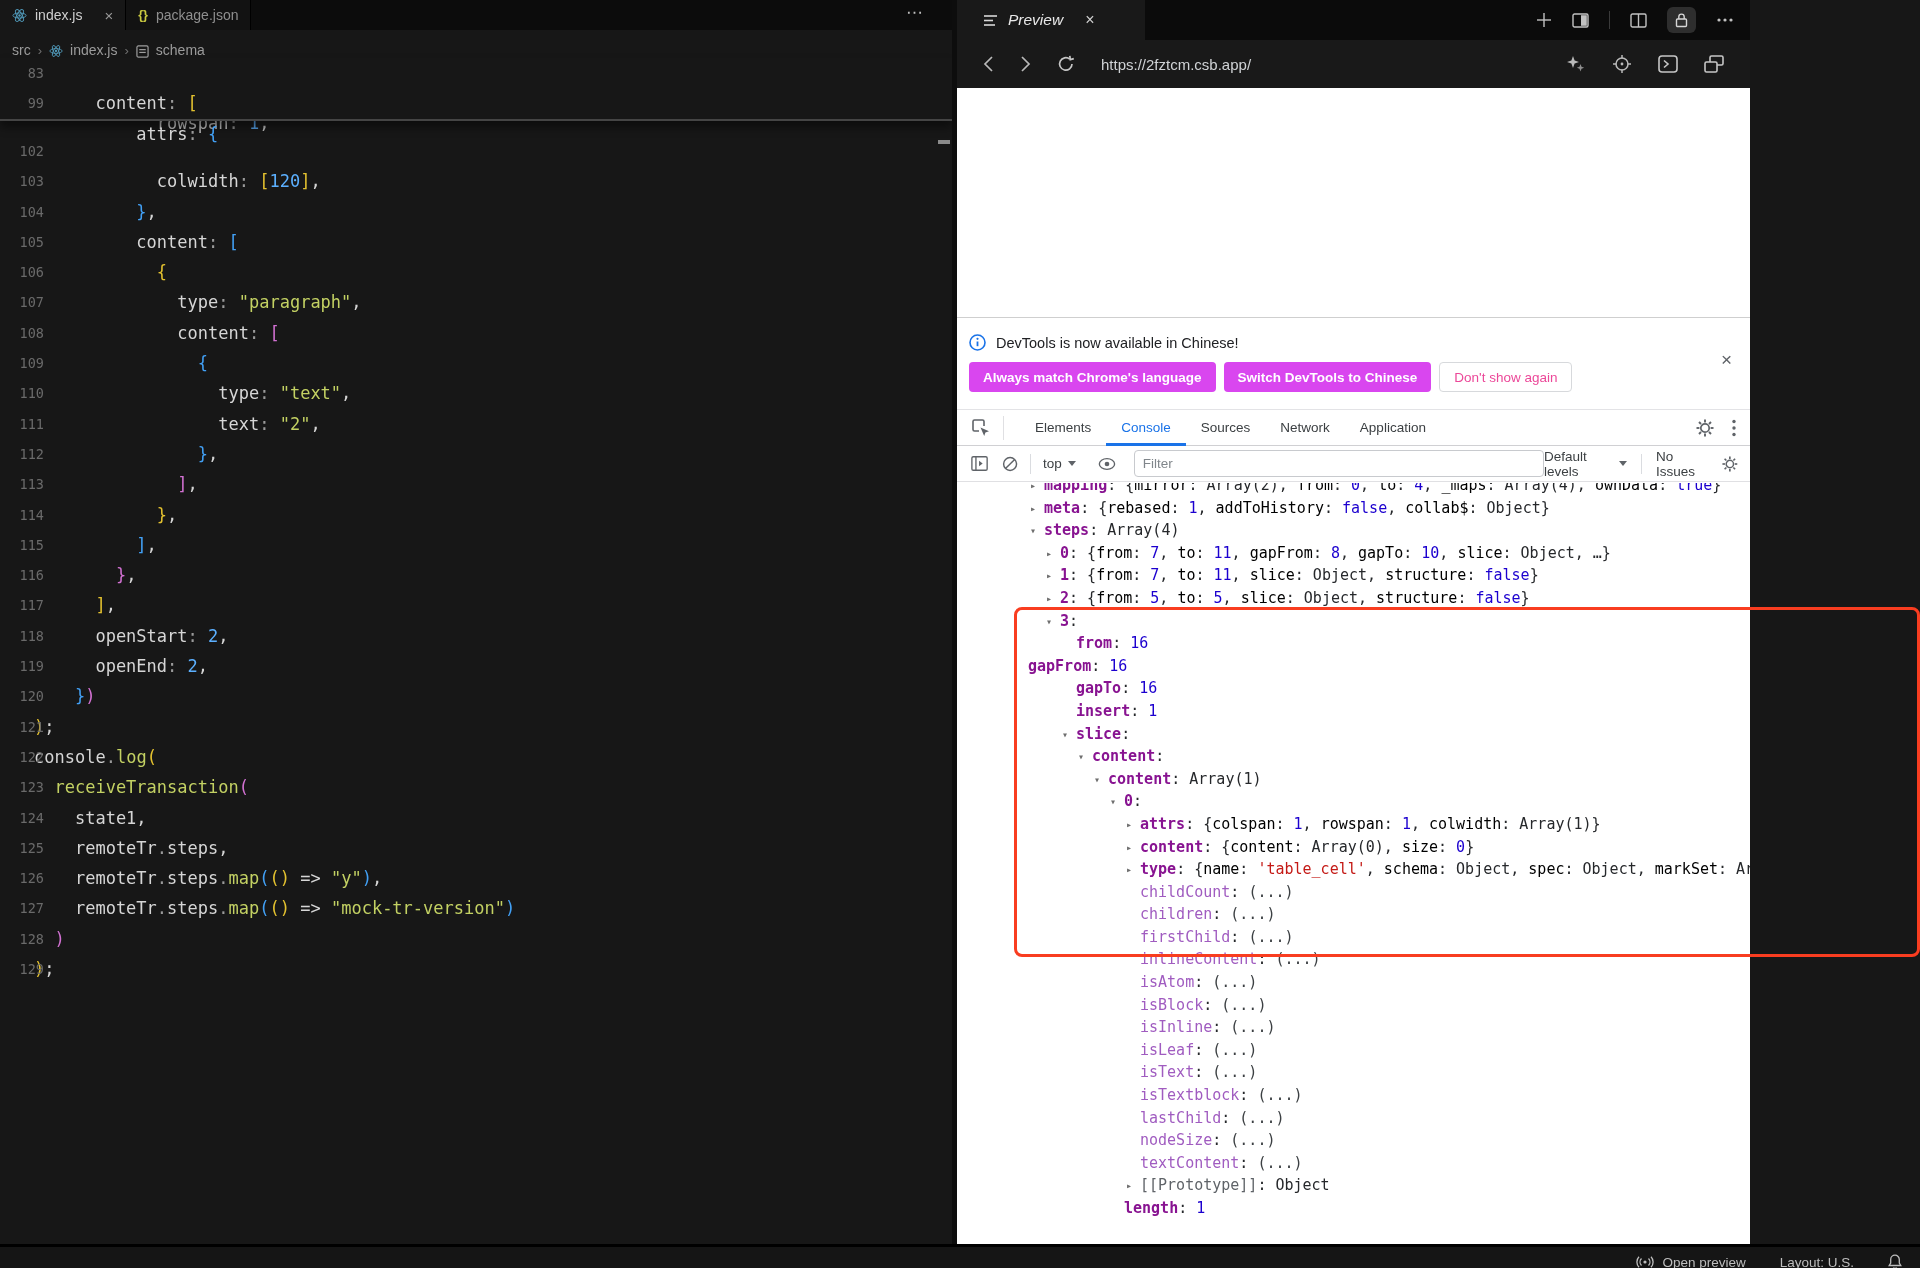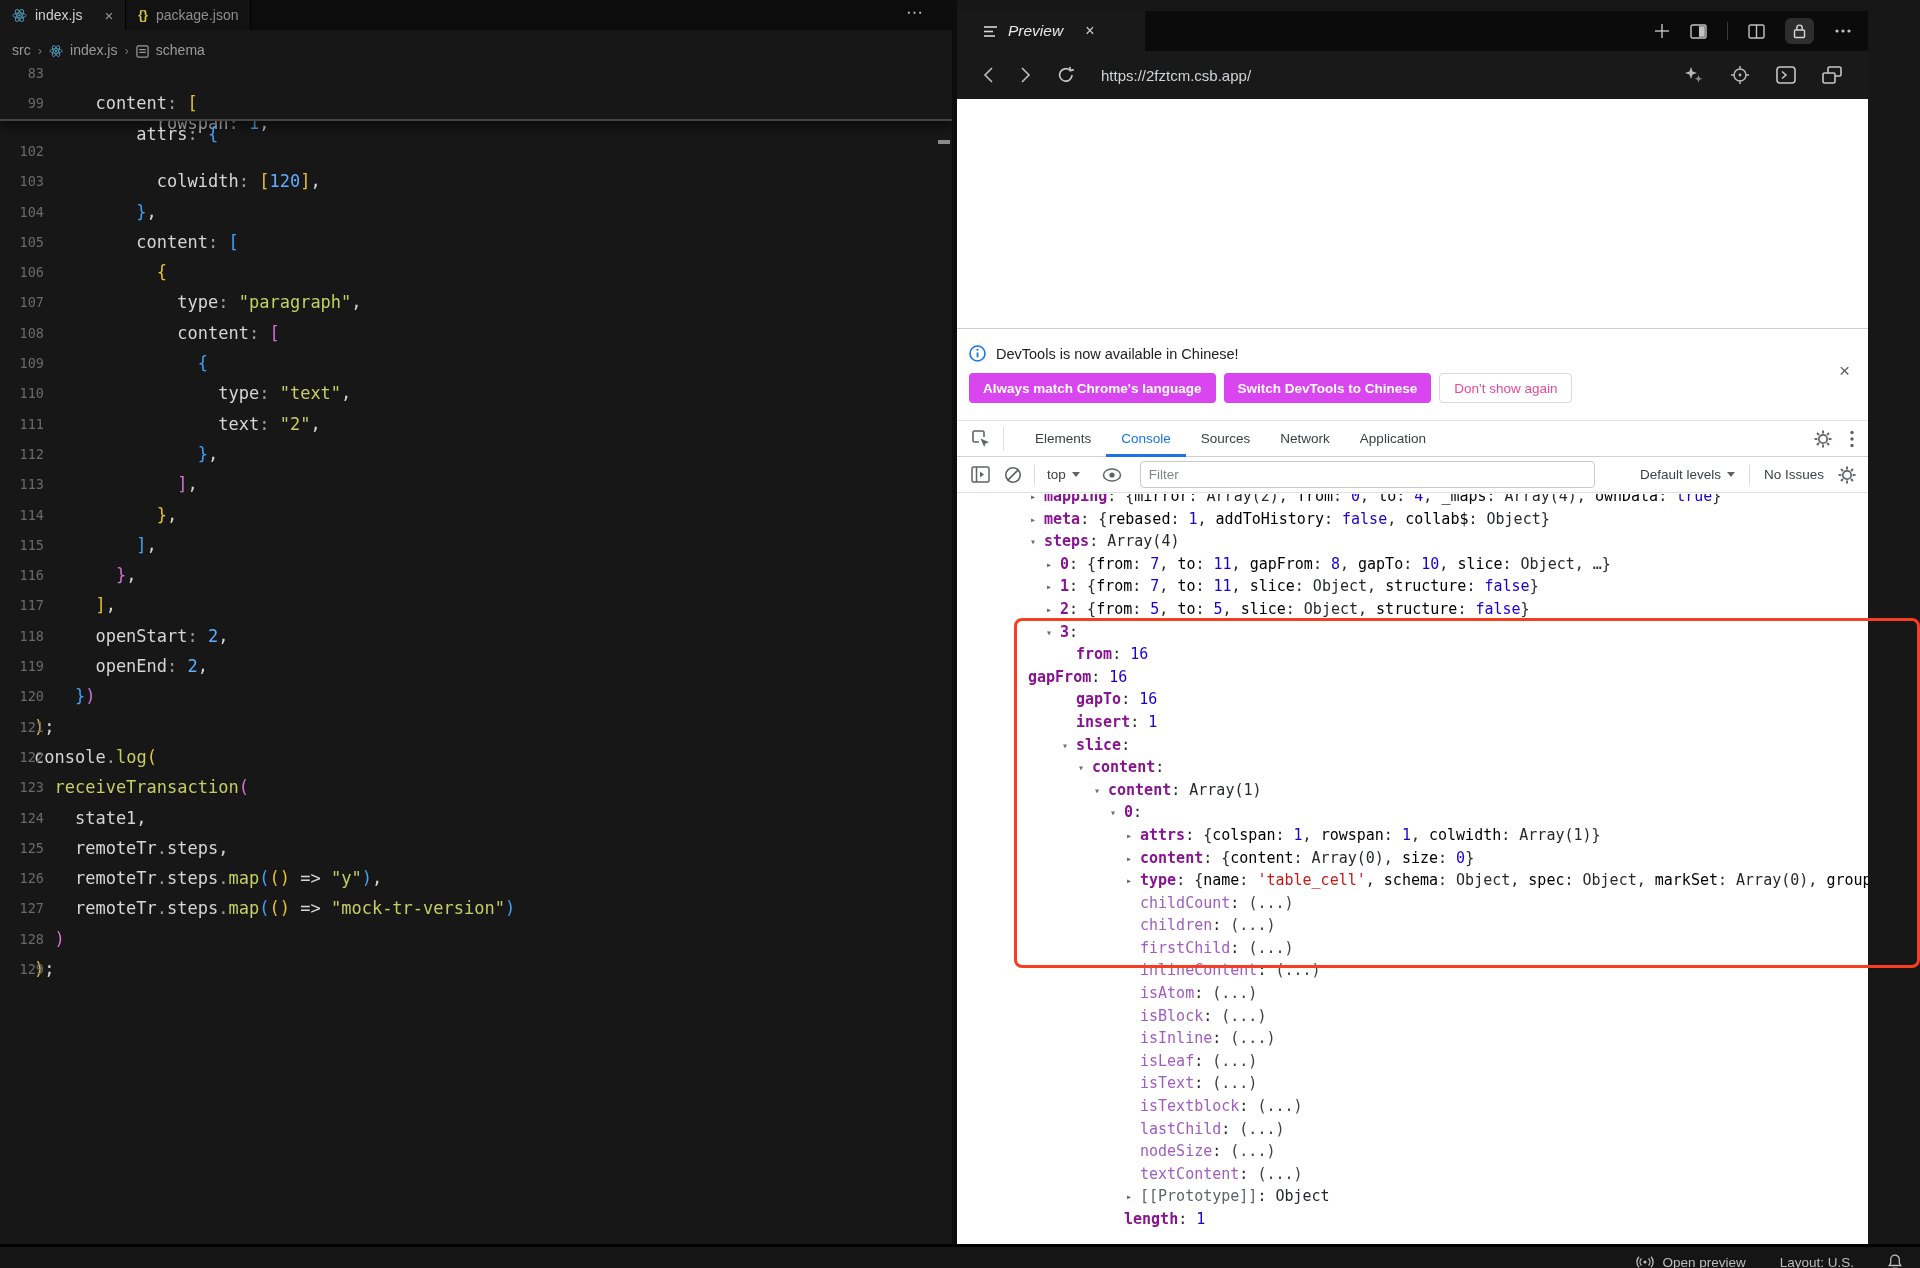--- a/index.html
+++ b/index.html
@@ -26,21 +26,21 @@
   .partial{position:absolute;left:0;top:62.6px;width:100%;height:16px;overflow:hidden;z-index:1;opacity:.85;}
   .partial .code-row{margin-top:-13px;}
   #code-lines{position:absolute;left:0;top:78px;width:100%;}
   .tk-w{color:#d6d6d6}.tk-p{color:#9a9a9a}.tk-y{color:#e3c12f}.tk-b{color:#42a0f5}.tk-m{color:#d271d2}.tk-n{color:#5cb0ff}.tk-s{color:#c3d163}
 
   
   .pane-divider{position:absolute;left:952px;top:0;width:5px;height:1244px;background:#0d0d0d;}
   .pane-handle{position:absolute;left:938px;top:140px;width:12px;height:4px;background:#8b8b8b;z-index:12;}
 
   
-  .right-pane{position:absolute;left:957px;top:11px;width:911px;height:1244px;background:#fff;}
+  .right-pane{position:absolute;left:957px;top:0;width:793px;height:1244px;background:#fff;}
   .preview-header{position:absolute;left:0;top:0;width:100%;height:40px;background:#0b0b0b;}
   .ptab{position:absolute;left:0;top:0;height:40px;width:188px;background:#191919;display:flex;align-items:center;gap:10px;padding-left:26px;box-sizing:border-box;}
   .ptab-label{font-style:italic;font-size:15.5px;color:#e8e8e8;}
   .ptab .close{color:#cfcfcf;font-size:16px;margin-left:12px;}
   .header-icons{position:absolute;right:16px;top:0;height:40px;display:flex;align-items:center;gap:20px;}
   .vsep{width:1px;height:18px;background:#3a3a3a;}
   .lock-pill{background:#2e2e2e;border-radius:6px;padding:5px 7px;}
 
   .browser-bar{position:absolute;left:0;top:40px;width:100%;height:48px;background:#191919;display:flex;align-items:center;}
   .nav-ic{margin-left:26px;}

